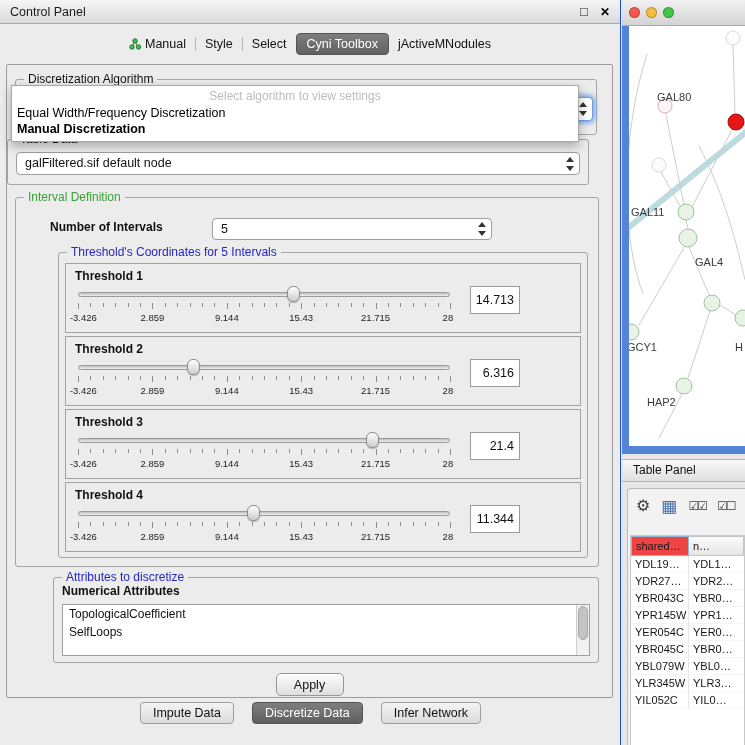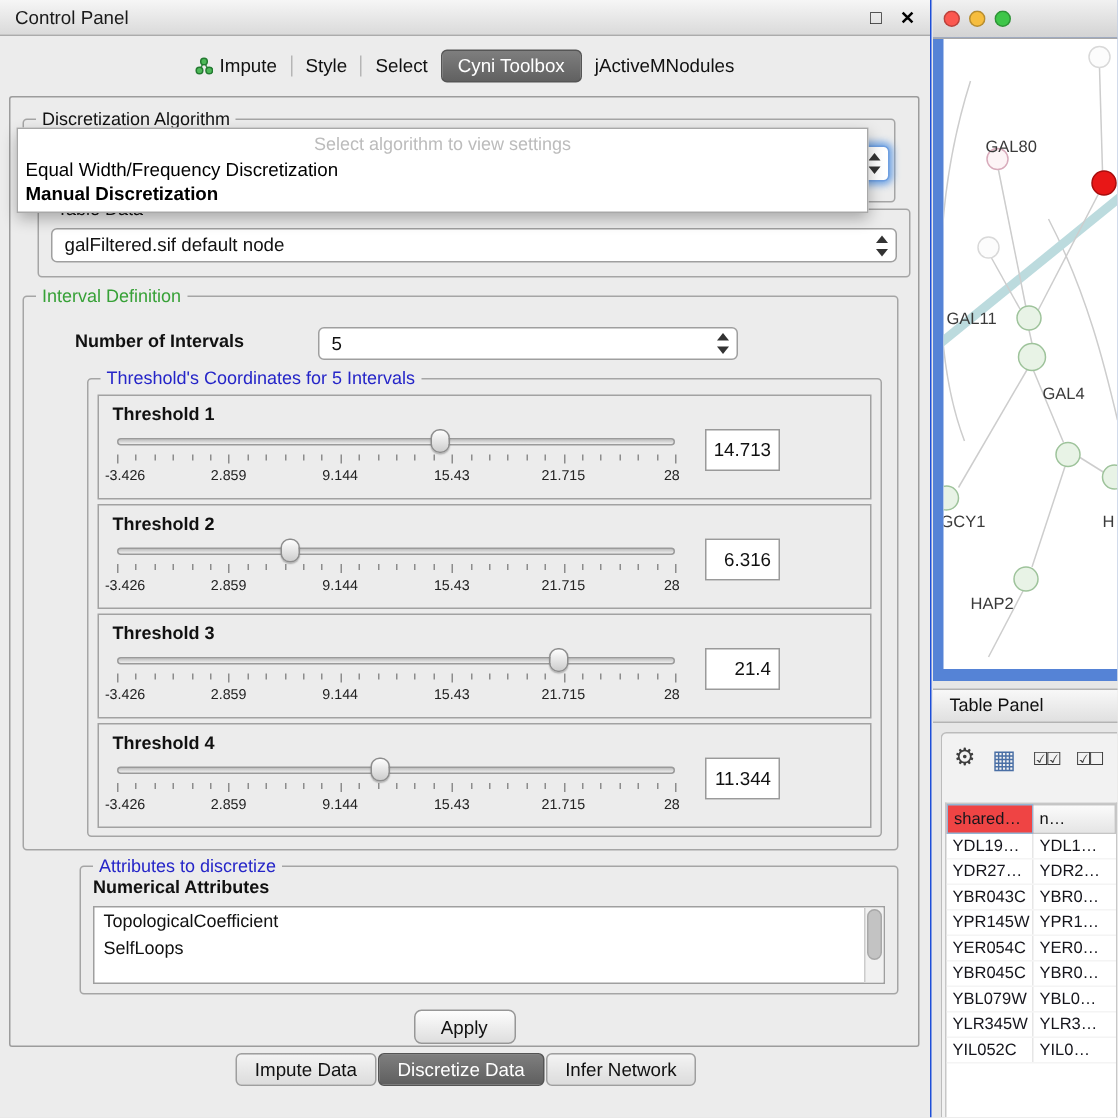--- a/index.html
+++ b/index.html
@@ -43,21 +43,21 @@
   .combo-arrows .dn{bottom:1px;border-top:5px solid #333}
   .focus-combo{left:16px;top:32px;width:570px;height:24px;z-index:5;
     border-color:#6f9fe0;box-shadow:0 0 5px 2px rgba(92,152,227,.85)}
 
   .algo-dropdown{position:absolute;left:4px;top:20px;width:568px;z-index:40;background:#fff;
     border:1px solid #a8a8a8;box-shadow:0 4px 10px rgba(0,0,0,.3);padding-bottom:4px}
   .dd-placeholder{text-align:center;color:#bcbcbc;font-size:12px;padding:3px 0 2px}
   .dd-option{font-size:12.5px;padding:1px 5px;color:#000}
   .dd-option.selected{font-weight:bold}
 
-  .td-group{left:18px;top:74px;width:582px;height:46px}
+  .td-group{left:0;top:74px;width:582px;height:46px}
   .td-combo{left:8px;right:8px;top:12px;height:23px}
 
   .interval-group{left:8px;top:132px;width:584px;height:370px}
   .ni-label{position:absolute;left:34px;top:22px;font-weight:bold;font-size:12px}
   .ni-combo{left:196px;top:20px;width:280px;height:22px}
 
   .thr-group{left:42px;right:10px;top:54px;bottom:8px}
   .thr-stack{position:absolute;left:6px;right:6px;top:10px;display:flex;flex-direction:column;gap:3px}
   .thr-panel{border:1px solid #a2a2a2;background:#ececec;height:70px;padding:2px 6px}
   .thr-label{font-weight:bold;font-size:12px;padding:3px 3px 0}
@@ -84,21 +84,21 @@
     border:1px solid #9f9f9f;overflow:hidden}
   .attr-item{font-size:12px;line-height:18px;padding-left:6px;white-space:nowrap}
   .attr-scroll{position:absolute;right:0;top:0;bottom:0;width:13px;background:#f1f1f1;border-left:1px solid #ccc}
   .attr-thumb{position:absolute;left:1px;right:1px;top:1px;height:34px;background:#c3c3c3;
     border:1px solid #a8a8a8;border-radius:6px}
 
   .apply-btn{position:absolute;left:50%;transform:translateX(-50%);top:608px;width:68px;height:23px;
     background:linear-gradient(#fdfdfd,#dedede);border:1px solid #979797;border-radius:5px;
     font-size:12.5px;font-family:"Liberation Sans",sans-serif;color:#111}
 
-  .bottom-tabs{position:absolute;left:0;top:702px;width:621px;display:flex;justify-content:center;gap:1px}
+  .bottom-tabs{position:absolute;left:0;top:702px;width:621px;display:flex;justify-content:center;gap:18px}
   .btab{font-size:12.5px;padding:3px 12px;border:1px solid #9e9e9e;border-radius:4px;
     background:linear-gradient(#f3f3f3,#dcdcdc);color:#111;white-space:nowrap}
   .btab.sel{background:linear-gradient(#7e7e7e,#5f5f5f);color:#fff;border-color:#545454}
 
   
   .right-pane{position:absolute;left:622px;top:0;width:123px;height:745px;background:#e7e7e7}
   .net-window{position:absolute;left:0;top:0;width:123px;height:454px;background:#5583d6}
   .net-titlebar{position:absolute;left:0;top:0;right:0;height:26px;
     background:linear-gradient(#f1f1f1,#d3d3d3);border-bottom:1px solid #a9a9a9;
     display:flex;align-items:center;gap:6px;padding-left:7px}
@@ -142,21 +142,21 @@
 
     <nav class="tabbar" id="topTabs">
         <div class="tab">
           <svg width="12" height="12">
             <line x1="3" y1="9" x2="6" y2="3" stroke="#2c8c3c"></line>
             <line x1="6" y1="3" x2="9" y2="9" stroke="#2c8c3c"></line>
             <circle cx="3" cy="9" r="2.2" fill="#4db858" stroke="#237a31"></circle>
             <circle cx="6" cy="3" r="2.2" fill="#4db858" stroke="#237a31"></circle>
             <circle cx="9.5" cy="9" r="2.2" fill="#4db858" stroke="#237a31"></circle>
           </svg>
-          <span>Impute</span>
+          <span>Manual</span>
         </div>
         <span class="tab-sep"></span>
         <div class="tab">
           <span>Style</span>
         </div>
         <span class="tab-sep"></span>
         <div class="tab">
           <span>Select</span>
         </div>
         <div class="tab sel">

